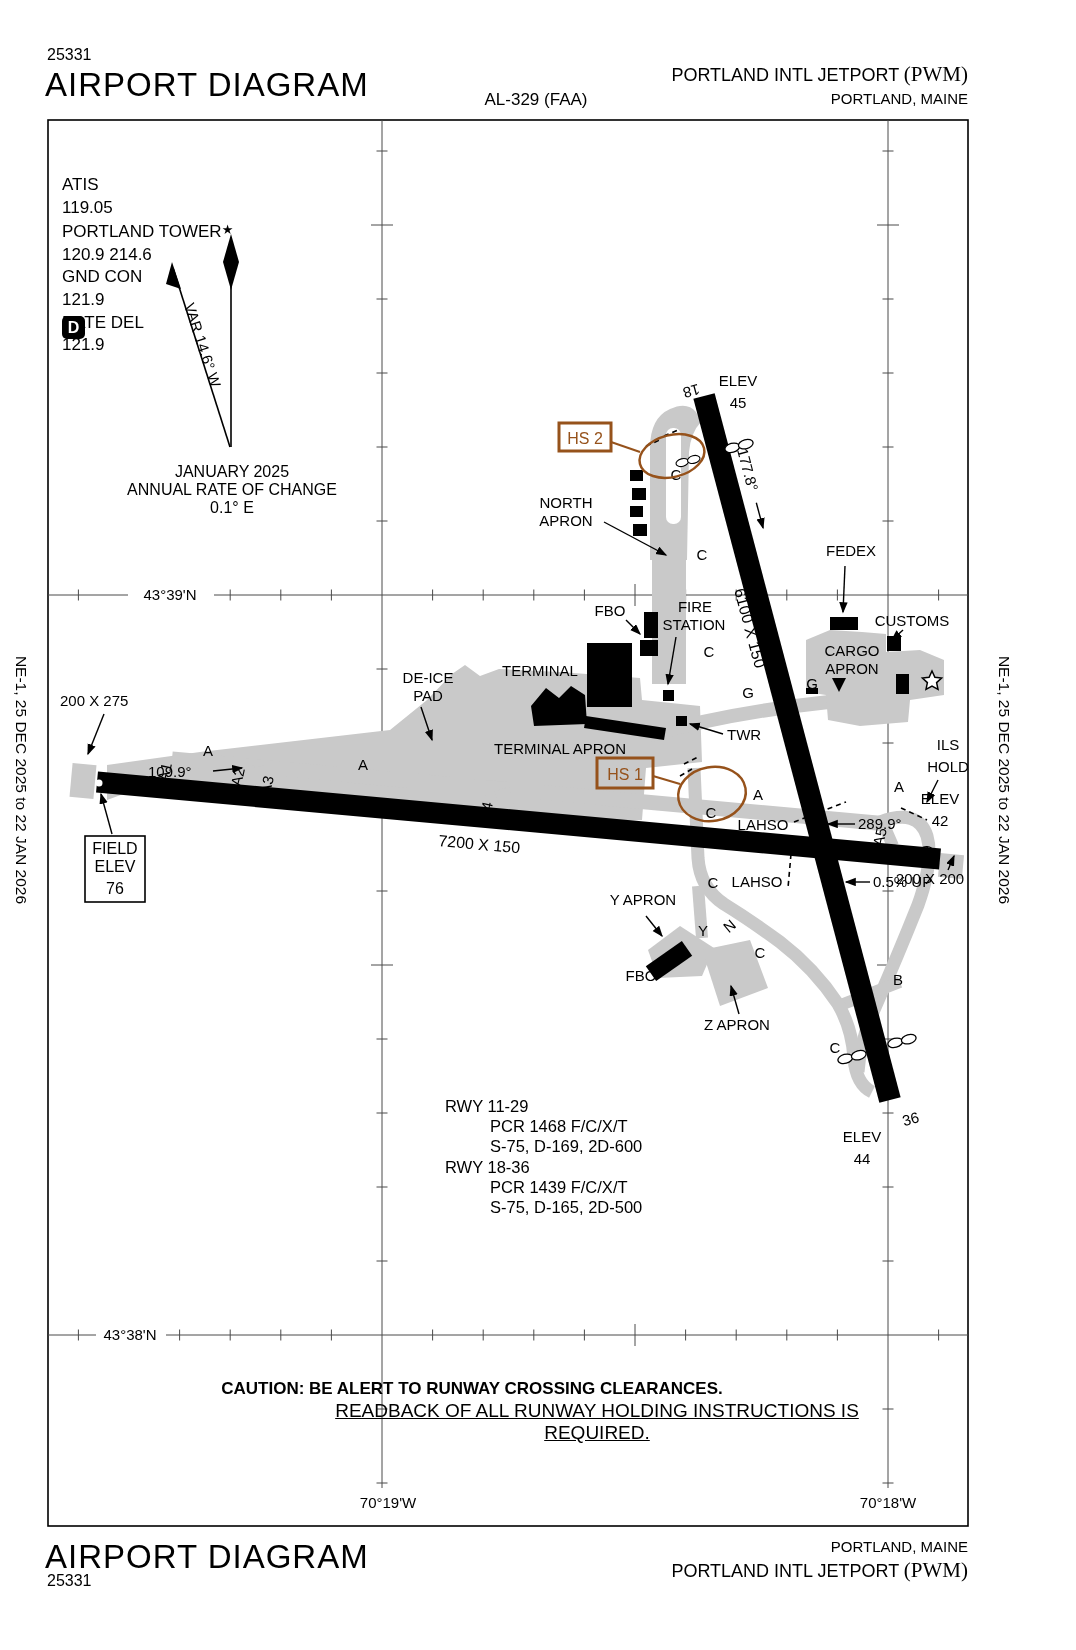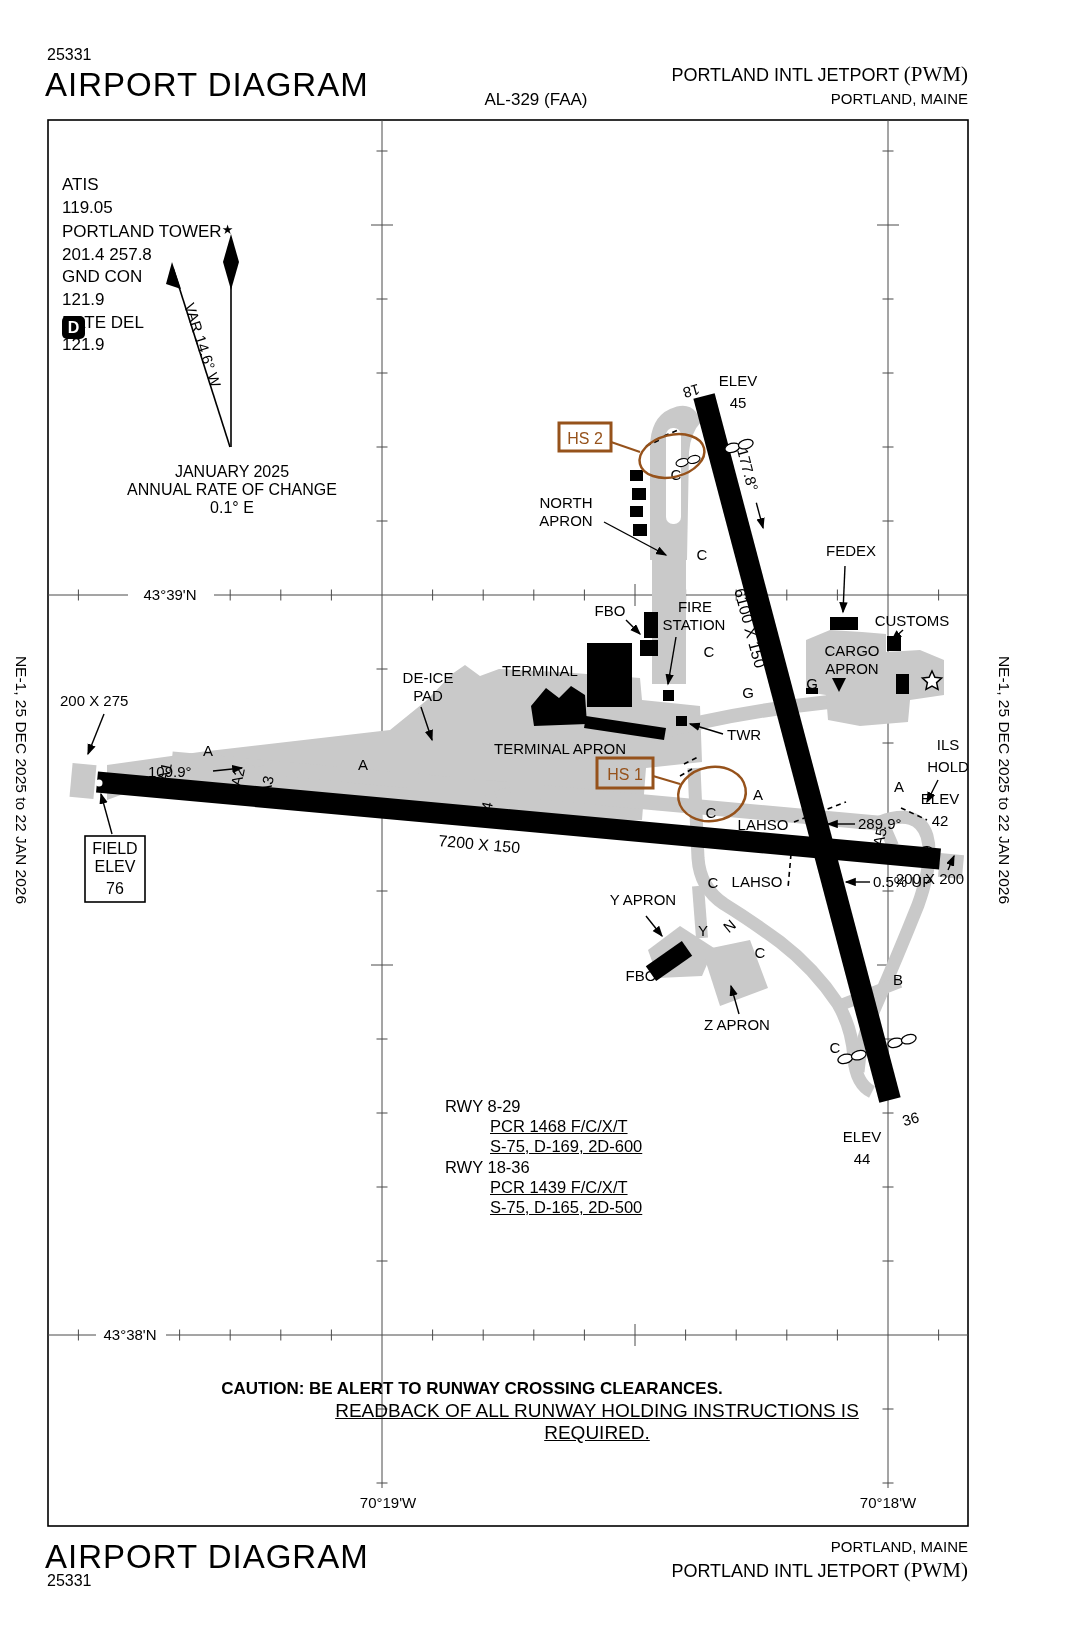--- a/index.html
+++ b/index.html
@@ -19,21 +19,21 @@
        transform:translate(-50%,-50%) rotate(90deg);}
   #margin-left{left:21px;}
   #margin-right{left:1004px;}
   
   #comms{left:62px;top:126px;font-size:17px;line-height:22.6px;margin-top:48px;}
   #comms .star{font-size:13px;vertical-align:3px;}
   #dbox{left:62px;top:316px;width:23px;height:23px;background:#000;color:#fff;
         border-radius:5px;text-align:center;line-height:23px;font-size:16px;font-weight:bold;}
   
   #rwydata{left:445px;top:1096px;font-size:16.5px;line-height:20.2px;}
-  #rwydata .ind{margin-left:45px;text-decoration:underline;}
+  #rwydata .ind{margin-left:45px;}
   
   #caution1{left:172px;top:1379px;width:600px;text-align:center;font-size:17px;font-weight:bold;}
   #caution2{left:297px;top:1400px;width:600px;text-align:center;font-size:19px;
             text-decoration:underline;}
   
   #title-bot{left:45px;top:1538px;font-size:33px;letter-spacing:1px;}
   #chartnum-bot{left:47px;top:1572px;font-size:16px;}
   #city-bot{right:108px;top:1538px;text-align:right;font-size:15px;}
   #apt-bot{right:108px;top:1558px;text-align:right;font-size:18px;}
   #apt-bot .code{font-family:"Liberation Serif",serif;font-size:21px;}
@@ -392,30 +392,30 @@
     <text x="115" y="854" text-anchor="middle" class="big">FIELD</text>
     <text x="115" y="872" text-anchor="middle" class="big">ELEV</text>
     <text x="115" y="894" text-anchor="middle" class="big">76</text>
   </g>
 </svg>
 
 <div class="abs" id="comms">
   <div>ATIS</div>
   <div>119.05</div>
   <div><span>PORTLAND TOWER</span><span class="star">★</span></div>
-  <div>201.4  257.8</div>
+  <div>120.9  214.6</div>
   <div>GND CON</div>
   <div>121.9</div>
   <div>RATE DEL</div>
   <div>121.9</div>
 </div>
 <div class="abs" id="dbox">D</div>
 
 <div class="abs" id="rwydata">
-  <div>RWY 8-29</div>
+  <div>RWY 11-29</div>
   <div class="ind">PCR 1468 F/C/X/T</div>
   <div class="ind">S-75, D-169, 2D-600</div>
   <div>RWY 18-36</div>
   <div class="ind">PCR 1439 F/C/X/T</div>
   <div class="ind">S-75, D-165, 2D-500</div>
 </div>
 
 <div class="abs" id="caution1">CAUTION: BE ALERT TO RUNWAY CROSSING CLEARANCES.</div>
 <div class="abs" id="caution2">READBACK OF ALL RUNWAY HOLDING INSTRUCTIONS IS REQUIRED.</div>
 

